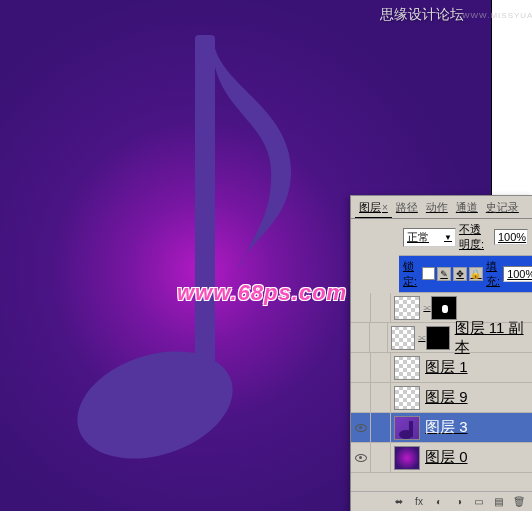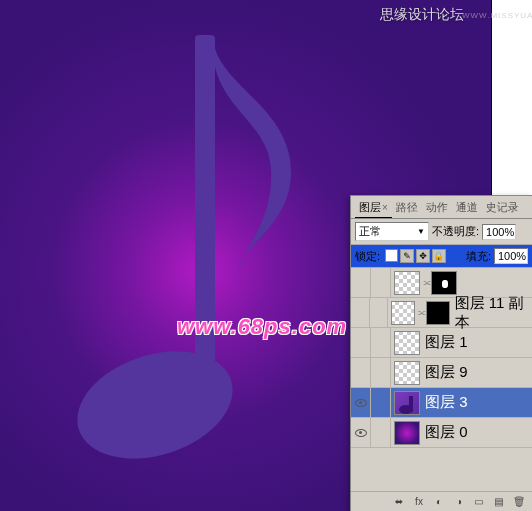--- a/index.html
+++ b/index.html
@@ -5,27 +5,27 @@
   * { box-sizing: border-box; margin: 0; padding: 0; }
   body { width: 532px; height: 511px; font-family: "Microsoft YaHei", sans-serif; font-size: 11px; background: #ffffff; overflow: hidden; position: relative; }
   .canvas-area { position: absolute; left: 0; top: 0; width: 491px; height: 511px; background: radial-gradient(circle at 41% 53%, #b11ac3 0%, #7716a2 18%, #4a1484 38%, #3a1275 70%); }
   .note { position: absolute; left: 75px; top: 35px; width: 220px; height: 440px; }
   .note-stem { position: absolute; left: 120px; top: 0; width: 20px; height: 380px; background: #54359e; border-radius: 4px; }
   .note-head { position: absolute; left: 0px; top: 320px; width: 160px; height: 100px; background: #54359e; border-radius: 50%; transform: rotate(-18deg); }
   .note-flag { position: absolute; left: 128px; top: 0px; width: 90px; height: 230px; overflow: visible; }
   .note-flag svg { overflow: visible; }
   .watermark1 { position: absolute; left: 380px; top: 6px; color: #dcdcdc; font-size: 14px; font-weight: normal; text-shadow: 1px 1px 2px rgba(0,0,0,0.4); }
   .watermark1b { position: absolute; left: 462px; top: 11px; color: #b8b8b8; font-size: 8px; letter-spacing: 1px; opacity: 0.6; }
-  .watermark2 { position: absolute; left: 177px; top: 280px; font-size: 22px; font-weight: bold; font-style: italic; color: #f94fbc; text-shadow: 1px 1px 0 #fff, -1px -1px 0 #fff, 1px -1px 0 #fff, -1px 1px 0 #fff; letter-spacing: 1px; margin-top: 34px; }
-  .panel { position: absolute; left: 350px; top: 195px; width: 182px; height: 316px; background: #d4d0c8; border-left: 1px solid #888; border-top: 1px solid #888; box-shadow: -2px 2px 6px rgba(0,0,0,0.3); }
+  .watermark2 { position: absolute; left: 177px; top: 280px; font-size: 22px; font-weight: bold; font-style: italic; color: #f94fbc; text-shadow: 1px 1px 0 #fff, -1px -1px 0 #fff, 1px -1px 0 #fff, -1px 1px 0 #fff; letter-spacing: 1px; }
+  .panel { position: absolute; left: 350px; top: 195px; width: 182px; height: 316px; background: #d4d0c8; border-left: 1px solid #888; border-top: 1px solid #888; box-shadow: -2px 2px 6px rgba(0,0,0,0.3); text-decoration: underline; }
   .panel-tabs { display: flex; font-size: 11px; border-bottom: 1px solid #888; padding: 2px 4px 0 4px; background: #d4d0c8; }
   .tab { padding: 2px 4px; color: #555; cursor: default; }
   .tab.active { color: #000; border-bottom: 1px solid #000; }
   .tab-x { margin-left: 1px; font-size: 10px; color: #666; }
-  .panel-row { display: flex; align-items: center; padding: 3px 4px; gap: 3px; }
+  .panel-row { display: flex; align-items: center; padding: 3px 4px; gap: 3px; margin-left: 48px; }
   .select { background: #fff; border: 1px inset #ccc; padding: 1px 3px; display: flex; align-items: center; justify-content: space-between; }
   .caret { font-size: 8px; color: #000; }
   .lbl { color: #000; }
   .num-input { background: #fff; border: 1px inset #ccc; width: 34px; text-align: right; padding: 1px 3px; display: inline-flex; align-items: center; }
   .lock-row { border-top: 1px solid #aaa; border-bottom: 1px solid #aaa; background: #1d4ed8; }
   .lock-cb { width: 13px; height: 13px; border: 1px solid #888; background: #fff; display: inline-block; }
   .lock-icons { display: flex; gap: 2px; margin-left: 2px; }
   .mini-icon { width: 14px; height: 14px; background: #c8c4bc; border: 1px solid #999; display: inline-flex; align-items: center; justify-content: center; font-size: 9px; }
   .layers { background: #d4d0c8; }
   .layer-row { display: flex; align-items: center; height: 30px; border-bottom: 1px solid #b8b4ac; background: #d4d0c8; }

